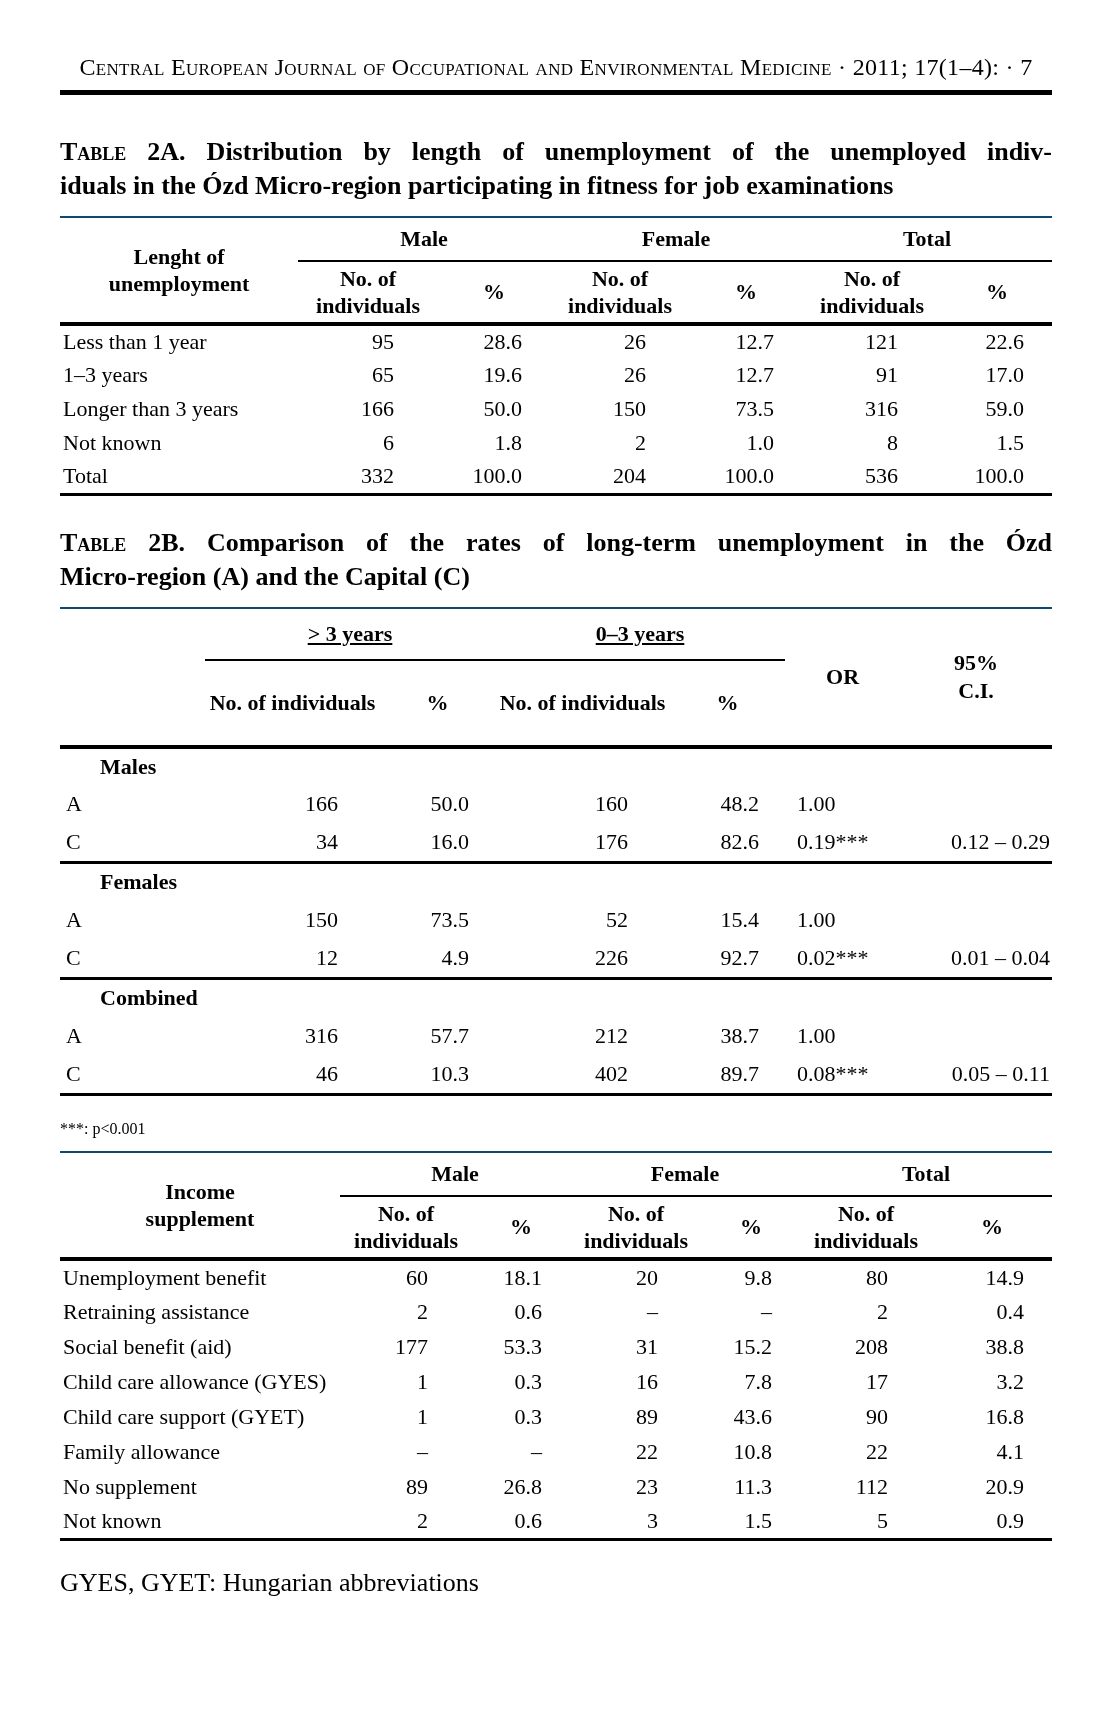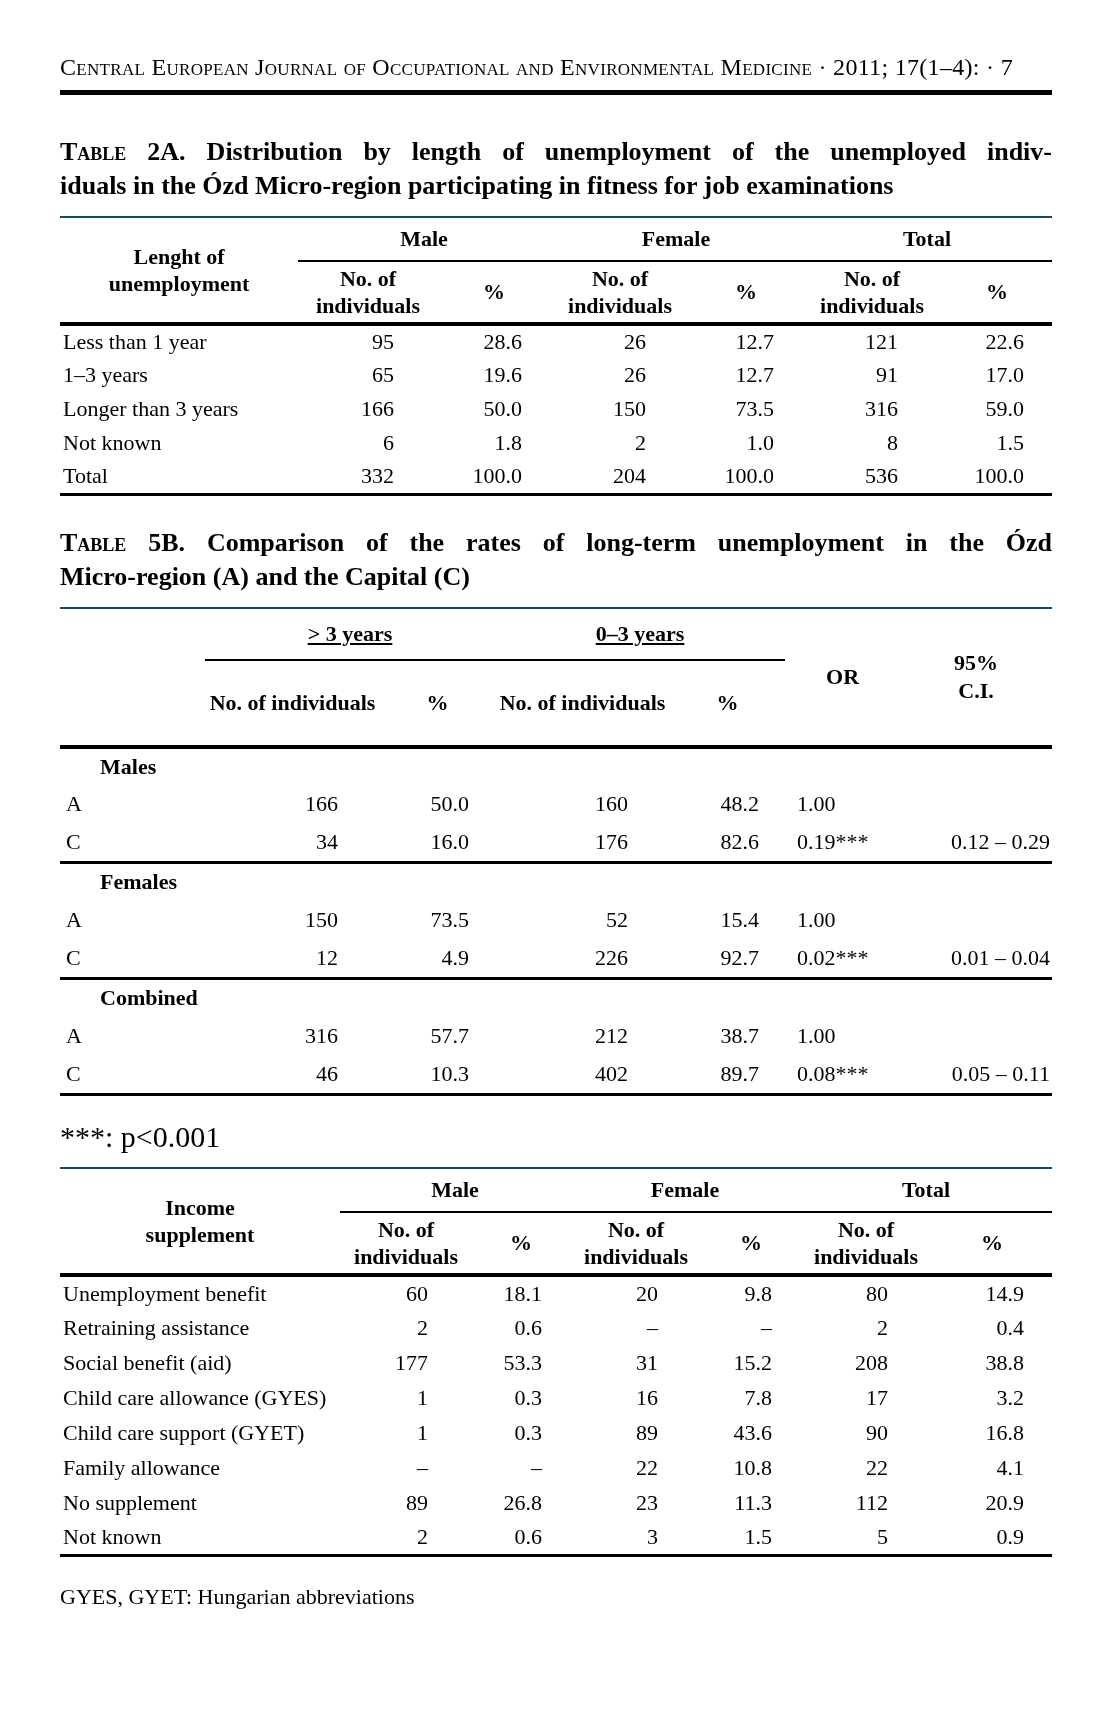--- a/index.html
+++ b/index.html
@@ -6,20 +6,21 @@
   body {
     width: 1112px; height: 1725px;
     font-family: "Liberation Serif", "DejaVu Serif", serif;
     color: #000;
     -webkit-font-smoothing: antialiased;
   }
   .page { padding: 54px 60px 0 60px; width: 992px; }
 
   
   .journal-head {
+    text-align: center;
     font-variant: small-caps;
     font-size: 24px;
     letter-spacing: 0.3px;
     white-space: nowrap;
   }
   .head-rule { height: 5px; background: #000; margin-top: 9px; }
 
   
   .tbl-title { font-weight: bold; font-size: 26px; line-height: 34px; }
   .tbl-title .tp { font-variant: small-caps; }
@@ -62,22 +63,22 @@
   .t2b tbody.sec { border-bottom: 3px solid #000; }
   .t2b tr.secname { height: 38px; }
   .t2b tr.secname td { font-weight: bold; text-align: left; padding-left: 40px; }
   .t2b tbody tr.datarow { height: 39px; }
   .t2b td.rl2 { text-align: left; padding-left: 6px; }
   .t2b td.no  { padding-right: 42px; }
   .t2b td.pct { padding-right: 26px; }
   .t2b td.or  { text-align: left; padding-left: 12px; }
   .t2b td.ci  { text-align: right; padding-right: 2px; }
 
-  .footnote { font-size: 30px; margin-top: 24px; }
-  .footnote-2c { font-size: 22px; margin-top: 27px; }
+  .footnote { font-size: 16px; margin-top: 24px; }
+  .footnote-2c { font-size: 26px; margin-top: 27px; }
 </style>
 </head>
 <body>
 
 <div class="page">
 
   <div class="journal-head">Central European Journal of Occupational and Environmental Medicine · 2011; 17(1–4): · 7</div>
   <div class="head-rule"></div>
 
   <div class="tbl-title t2a-title">
@@ -162,21 +163,21 @@
         <td class="pct">100.0</td>
         <td class="no">204</td>
         <td class="pct">100.0</td>
         <td class="no">536</td>
         <td class="pct">100.0</td>
       </tr>
     </tbody>
   </table>
 
   <div class="tbl-title t2b-title">
-    <div class="jline"><span class="tp">Table 5B.</span> <span>Comparison of the rates of long-term unemployment in the Ózd</span></div>
+    <div class="jline"><span class="tp">Table 2B.</span> <span>Comparison of the rates of long-term unemployment in the Ózd</span></div>
     <div>Micro-region (A) and the Capital (C)</div>
   </div>
 
   <table class="t2b">
     <colgroup>
       <col style="width:145px">
         <col style="width:175px">
         <col style="width:115px">
       <col style="width:175px">
         <col style="width:115px">

